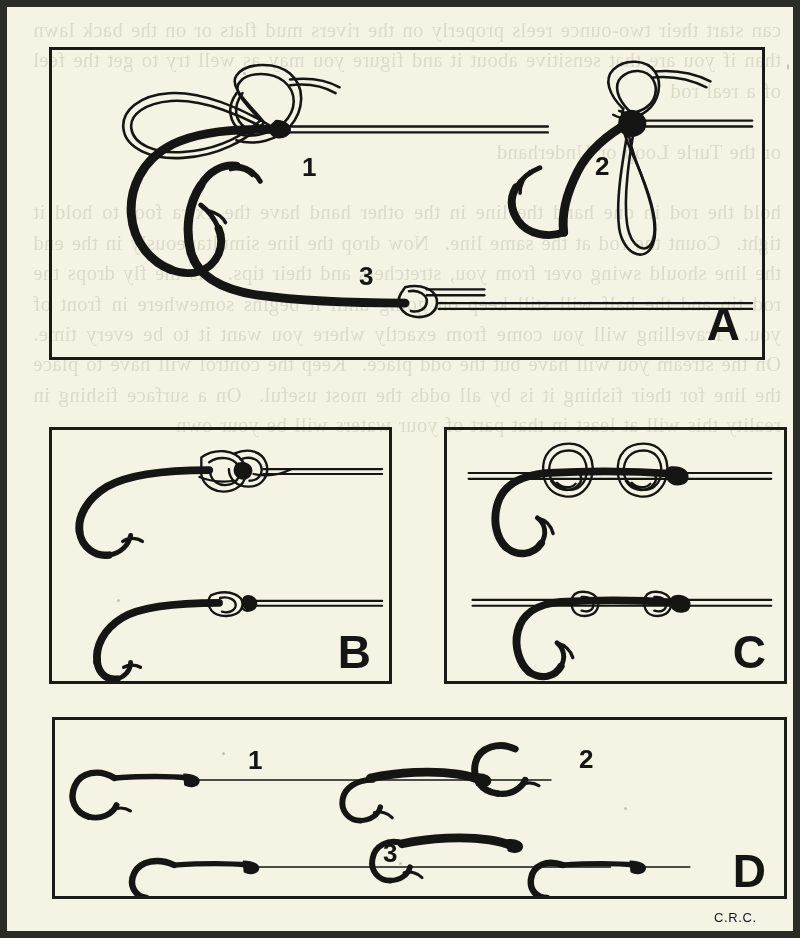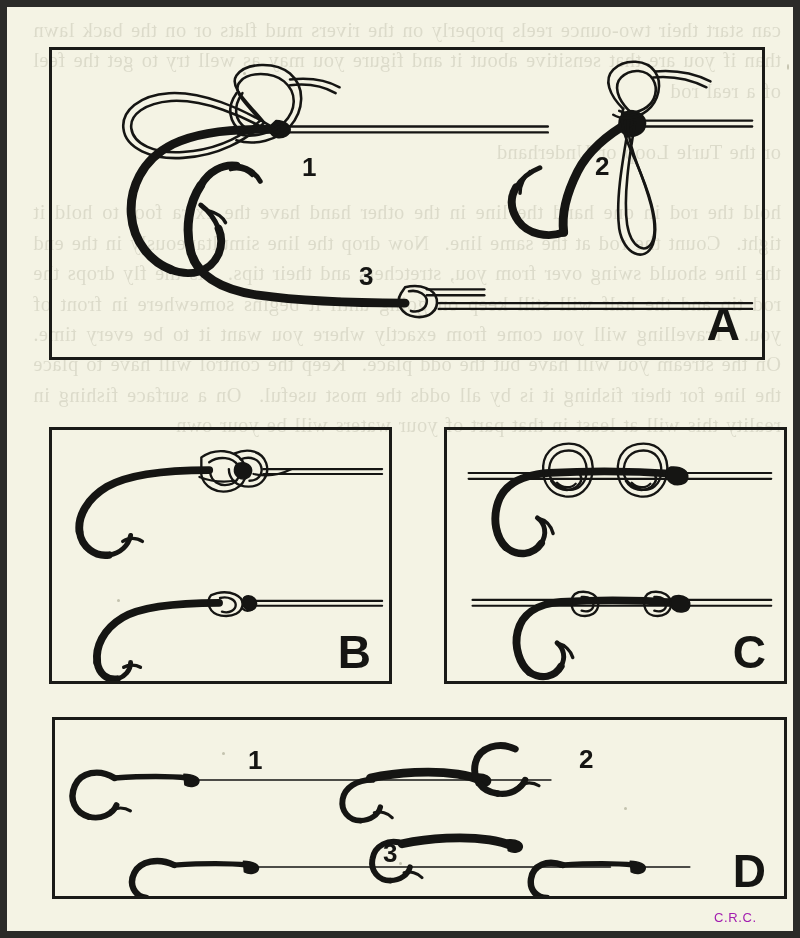--- a/index.html
+++ b/index.html
@@ -73,21 +73,21 @@
     font-size: 26px;
     line-height: 1;
     color: #151513;
     z-index: 4;
   }
   .signature {
     position: absolute;
     font-family: "Liberation Sans", sans-serif;
     font-size: 13px;
     letter-spacing: 0.6px;
-    color: #a21caf;
+    color: #0f172a;
     z-index: 4;
   }
   .speck {
     position: absolute;
     background: #9c9a84;
     border-radius: 50%;
     z-index: 1;
     opacity: .55;
   }
 </style>

